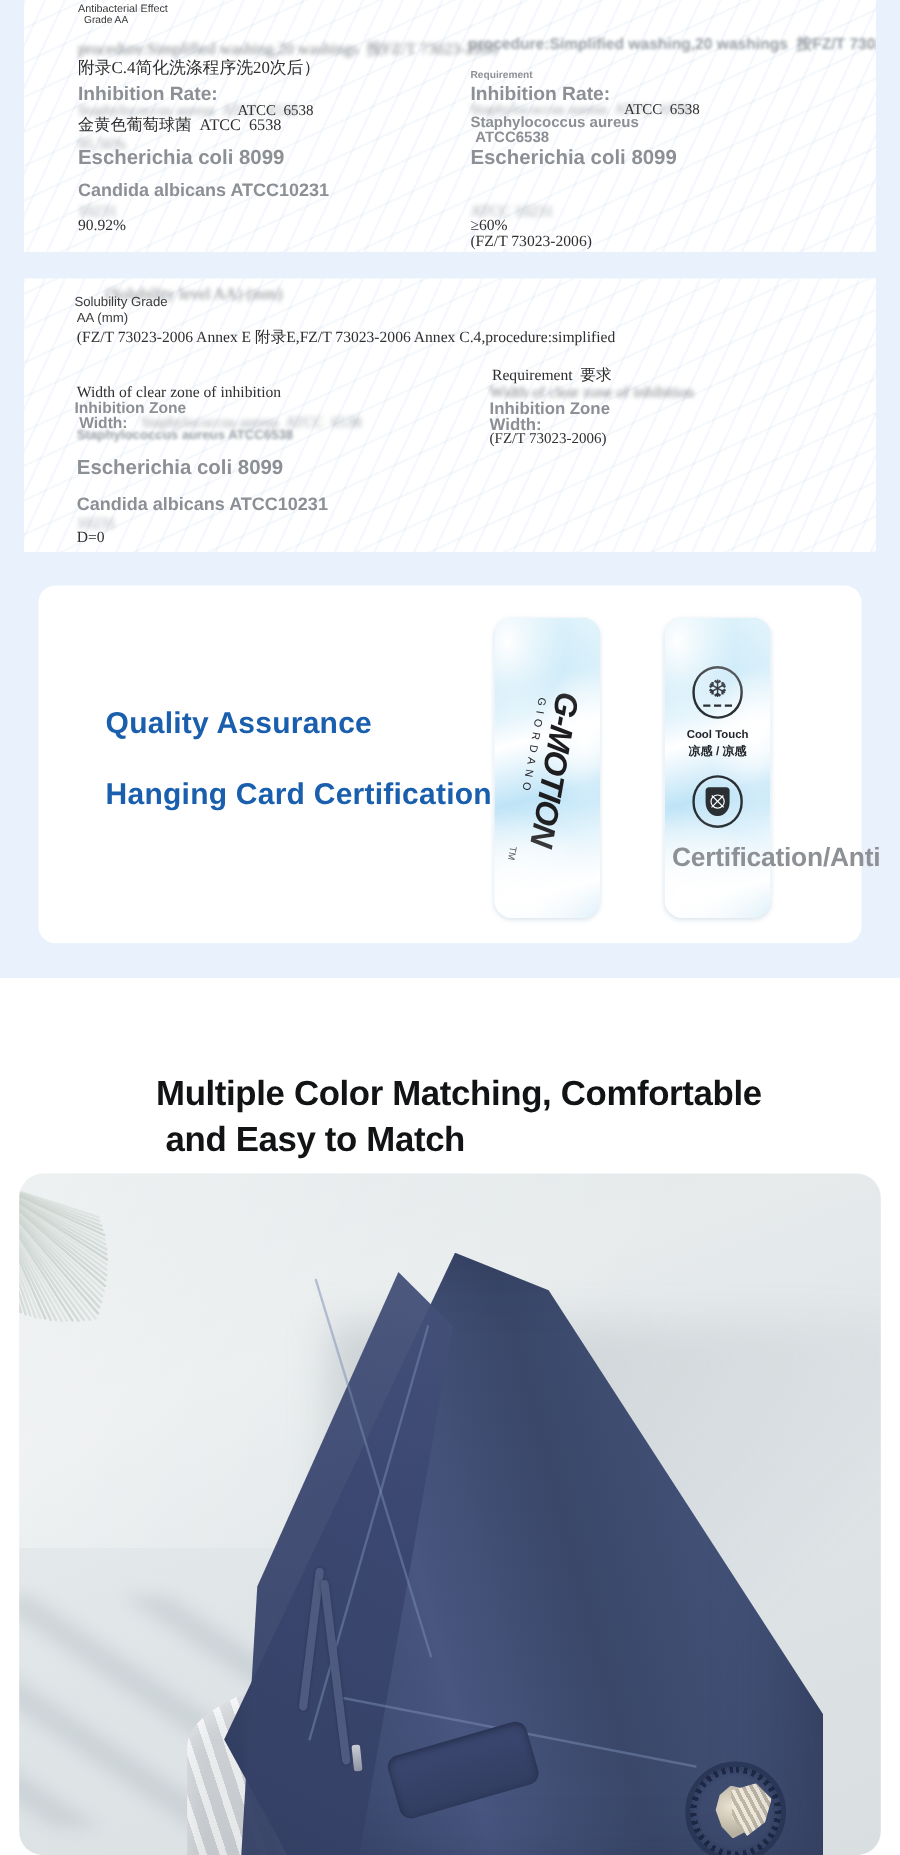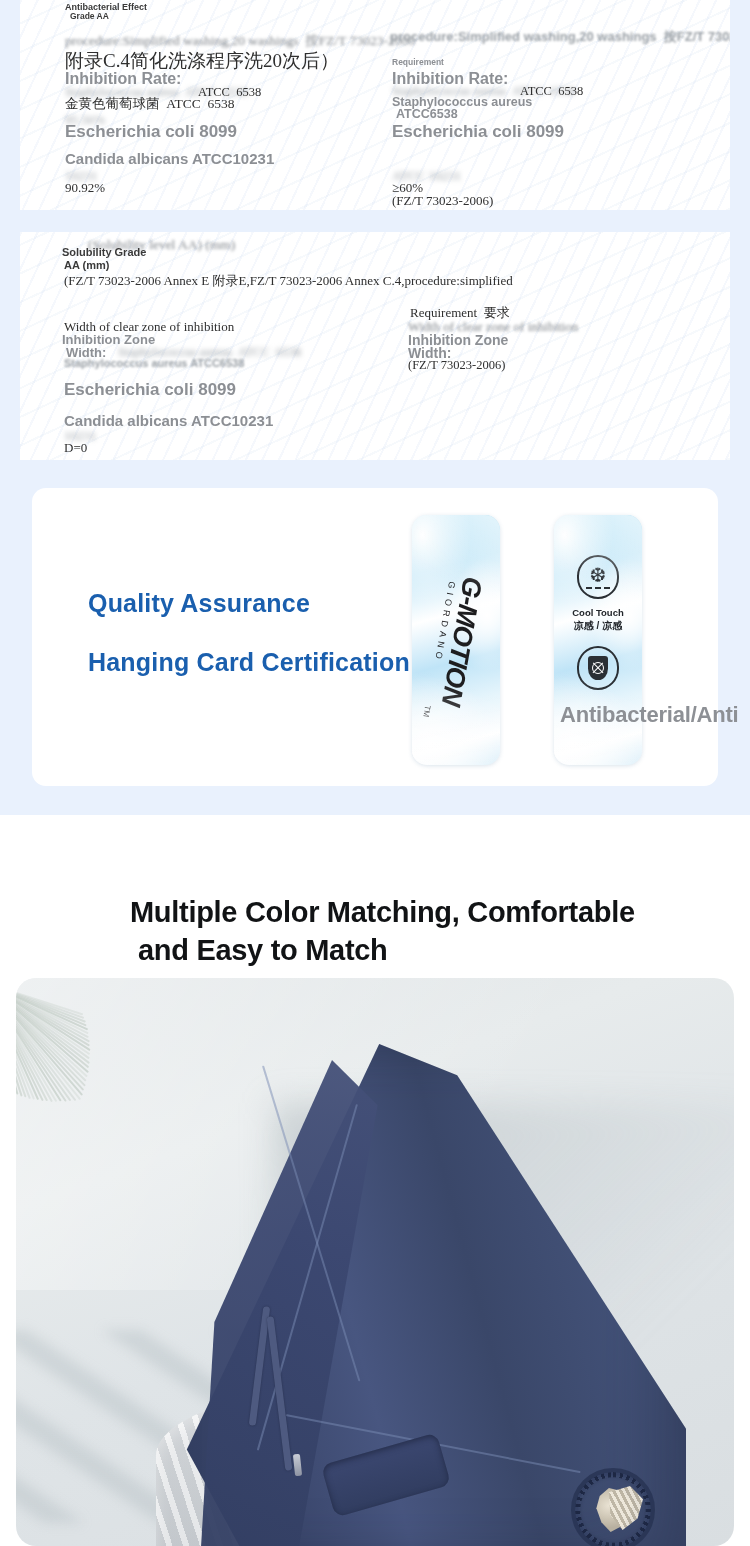--- a/index.html
+++ b/index.html
@@ -34,21 +34,21 @@
   }
   .doc-a{ top:0px;   height:210px; }
   .doc-b{ top:232px; height:228px; }
 
   .doc-inner{ position:relative; width:100%; height:100%; }
 
   
   .t{ position:absolute; white-space:pre; }
 
   
-  .sharp      { color:#3a3a3a; font-weight:bold; }
+  .sharp      { color:#3a3a3a; font-weight:normal; }
   .sharp-lite { color:#8c8f94; font-weight:bold; }
 
   
   .scan{
     font-family:"Liberation Serif", serif; color:#2f2f2f;
     filter:blur(.25px);
   }
   .scan-blur{
     font-family:"Liberation Serif", serif; color:#7d8288;
     filter:blur(1.6px);
@@ -314,21 +314,21 @@
 </style>
 </head>
 <body>
 
 <div class="blue-backdrop"></div>
 
 <div class="doc doc-a">
   <div class="wm"></div>
   <div class="doc-inner">
     <span class="t scan-blur" style="left:45px; top:32px; font-size:13.5px;">procedure:Simplified washing,20 washings  按FZ/T 73023-2006</span>
-    <span class="t scan" style="left:45px; top:48px; font-size:19px;">附录C.4简化洗涤程序洗20次后）</span>
+    <span class="t scan" style="left:45px; top:48px; font-size:14px;">附录C.4简化洗涤程序洗20次后）</span>
 
     <span class="t sharp" style="left:45px; top:2px; font-size:9px;">Antibacterial Effect</span>
     <span class="t sharp" style="left:50px; top:11px; font-size:8.5px;">Grade AA</span>
 
     <span class="t sharp-blur" style="left:370px; top:28px; font-size:13px;">procedure:Simplified washing,20 washings  按FZ/T 73023-2006</span>
 
     <span class="t sharp-lite" style="left:372px; top:57px; font-size:8.5px;">Requirement</span>
 
     <span class="t sharp-lite" style="left:45px; top:70px; font-size:16px;">Inhibition Rate:</span>
     <span class="t sharp-lite" style="left:372px; top:70px; font-size:16px;">Inhibition Rate:</span>
@@ -413,21 +413,21 @@
   <span class="cool-en">Cool Touch</span>
   <span class="cool-cn">凉感 / 凉感</span>
 
   <div class="badge-anti">
     <span class="shield">
       <span class="germ"></span>
     </span>
   </div>
 </div>
 
-<span class="anti-label">Antibacterial/Anti</span>
+<span class="anti-label">Certification/Anti</span>
 
 <div class="headline">
   <span>Multiple Color Matching, Comfortable</span>
   <span class="l2">and Easy to Match</span>
 </div>
 
 <div class="photo">
   <div class="glare"></div>
   <div class="soft-shadow"></div>
   <div class="diag-shadow"></div>

